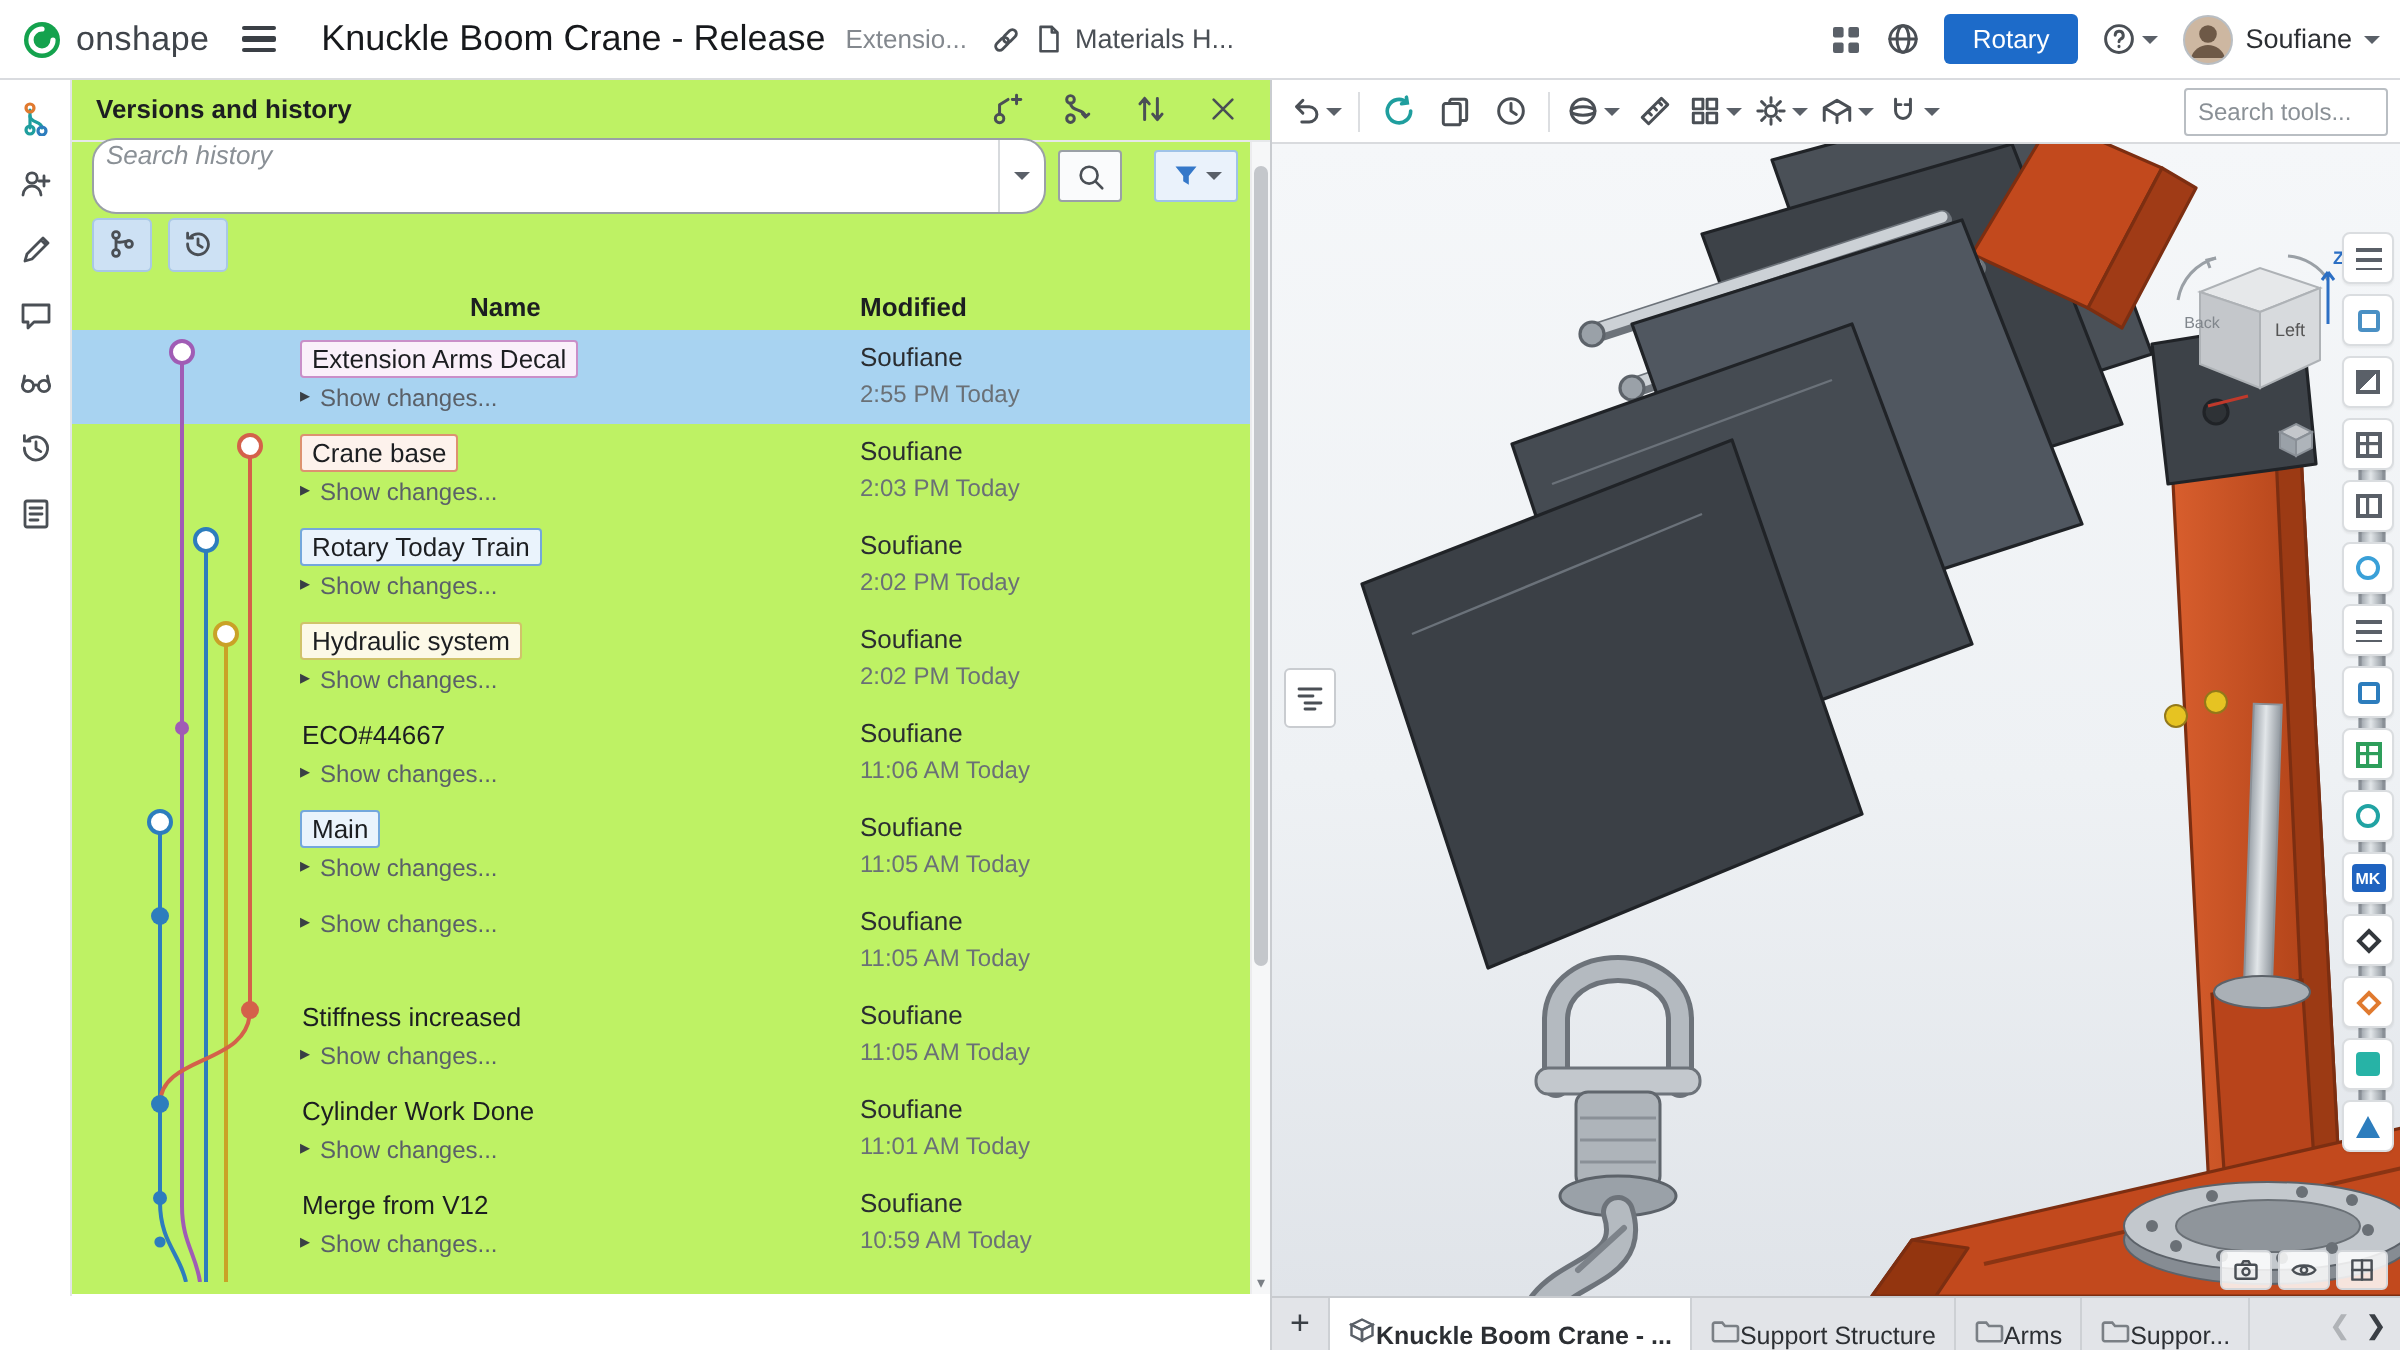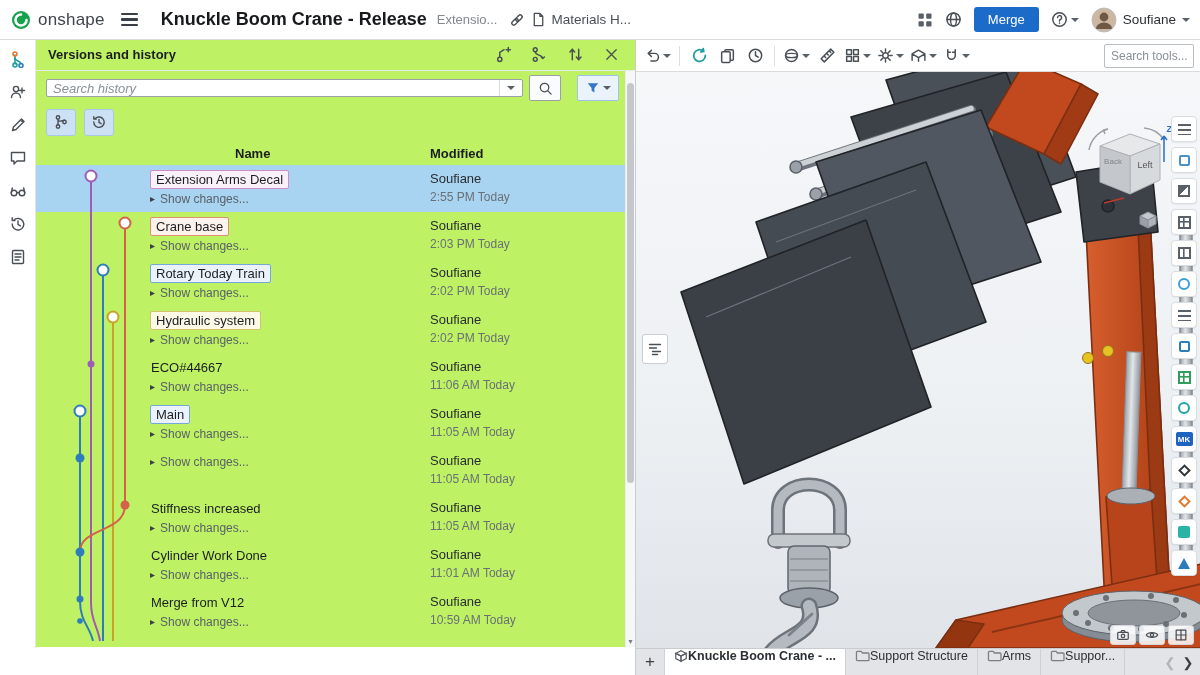--- a/index.html
+++ b/index.html
@@ -6,41 +6,41 @@
   html,body{width:1200px;height:675px;overflow:hidden}
   body{font-family:"Liberation Sans",sans-serif;background:#fff;color:#222;position:relative}
   .app{position:absolute;inset:0;width:1200px;height:675px}
 
   
   .topbar{position:absolute;top:0;left:0;width:1200px;height:40px;background:#fff;border-bottom:1px solid #d9dbdf;display:flex;align-items:center;z-index:20;padding:0 10px}
   .brand{display:flex;align-items:center;gap:6px}
   .brand-name{font-size:17px;color:#3f444a;letter-spacing:.2px}
   .hamburger{margin-left:16px;width:26px;height:26px;display:flex;flex-direction:column;justify-content:center;gap:3px;cursor:pointer}
   .hamburger span{display:block;width:17px;height:2.4px;background:#3a3f45;border-radius:1px}
-  .doc-title{margin-left:14px;font-size:18px;font-weight:bold;color:#17191c;white-space:nowrap}
+  .doc-title{margin-left:14px;font-size:18px;font-weight:normal;color:#17191c;white-space:nowrap}
   .doc-sub{margin-left:10px;font-size:13px;color:#83888e;white-space:nowrap}
   .link-ic{margin-left:12px}
   .doc-chip{margin-left:6px;display:flex;gap:5px;font-size:13.5px;color:#4a4f55;white-space:nowrap}
   .top-right{margin-left:auto;display:flex;align-items:center;gap:12px}
   .share-btn{background:#1d6bc9;color:#fff;font-size:13px;padding:5px 14px;border-radius:3px;cursor:pointer}
   .iconbtn{display:flex;align-items:center;justify-content:center;cursor:pointer}
   .caret{width:0;height:0;border-left:4px solid transparent;border-right:4px solid transparent;border-top:4.5px solid #5a6068;display:inline-block}
   .user{display:flex;align-items:center;gap:6px;font-size:13.5px;color:#2c2f33}
 
   
   .leftstrip{position:absolute;top:40px;left:0;width:36px;height:608px;background:#fff;border-right:1px solid #e3e5e8;display:flex;flex-direction:column;align-items:center;padding-top:10px;gap:15px;z-index:10}
   .strip-ic{width:20px;height:18px;display:flex;align-items:center;justify-content:center;cursor:pointer}
 
   
   .panel{position:absolute;top:39px;left:36px;width:599px;height:608px;background:#bef264;display:flex;flex-direction:column;z-index:9}
   .panel-header{height:32px;min-height:32px;border-bottom:1px solid #e6e8ea;display:flex;align-items:center;padding:0 14px 0 12px;gap:16px}
   .panel-title{font-size:13px;font-weight:bold;color:#1c1e21;margin-right:auto}
   .phico{width:20px;height:20px;display:flex;align-items:center;justify-content:center;cursor:pointer}
   .search-row{height:34px;min-height:34px;display:flex;align-items:center;padding:0 16px 0 10px;gap:6px}
-  .search-box{flex:1;height:18px;border:1px solid #9aa0a6;border-radius:2px;display:flex;align-items:center;background:#fff}
+  .search-box{flex:1;height:38px;border:1px solid #9aa0a6;border-radius:12px;display:flex;align-items:flex-start;background:#fff}
   .search-box input{flex:1;border:none;outline:none;font-size:13px;font-style:italic;color:#333;padding:0 6px;font-family:"Liberation Sans",sans-serif;background:transparent}
   .search-box input::placeholder{color:#8a9096;font-style:italic}
   .inbox-caret{padding:0 7px;border-left:1px solid #d7dadd;height:100%;display:flex;align-items:center;cursor:pointer}
   .sq-btn{width:32px;height:26px;border:1px solid #9aa0a6;border-radius:2px;background:#fafbfc;display:flex;align-items:center;justify-content:center;cursor:pointer}
   .filter-btn{width:42px;height:26px;margin-left:10px;border:1px solid #9fc3e8;border-radius:2px;background:#eaf2fb;display:flex;align-items:center;justify-content:center;gap:3px;cursor:pointer}
   .toggle-row{height:34px;min-height:34px;display:flex;align-items:center;padding:0 10px;gap:8px}
   .tglbtn{width:30px;height:27px;background:#cde1f4;border:1px solid #a8c8e6;border-radius:3px;display:flex;align-items:center;justify-content:center;cursor:pointer}
   .table-header{height:26px;min-height:26px;display:flex;align-items:flex-end;padding-bottom:4px;font-size:13px;font-weight:bold;color:#1c1e21;position:relative}
   .th-name{margin-left:199px}
   .th-mod{position:absolute;left:394px;bottom:4px}
@@ -66,28 +66,28 @@
   
   .statusbar{position:absolute;bottom:0;left:0;width:635px;height:27px;background:#f4f4f5;border-top:1px solid #d9dbde;display:flex;align-items:center;padding:0 10px;font-size:11px;color:#4a4f55;z-index:12}
   .status-help{margin-left:auto;width:14px;height:14px;border:1.3px solid #8a9096;border-radius:50%;color:#6a7076;font-size:10px;display:flex;align-items:center;justify-content:center;cursor:pointer}
 
   
   .viewport{position:absolute;top:40px;left:635px;width:565px;height:635px;border-left:1px solid #c9ccd0;display:flex;flex-direction:column;z-index:8}
   .vp-toolbar{height:32px;min-height:32px;background:#fff;border-bottom:1px solid #d9dbde;display:flex;align-items:center;padding:0 6px;gap:2px}
   .tbtn{height:26px;min-width:26px;display:flex;align-items:center;justify-content:center;border-radius:3px;cursor:pointer;padding:0 2px}
   .tgroup{display:flex;align-items:center;gap:2px;cursor:pointer;padding:0 2px}
   .vsep{width:1px;height:20px;background:#dcdee1;margin:0 4px}
-  .tools-search{margin-left:auto;width:90px;height:24px;border:1px solid #b9bec3;border-radius:2px;font-size:12px;padding:0 6px;color:#4c1d95;outline:none;font-family:"Liberation Sans",sans-serif}
+  .tools-search{margin-left:auto;width:102px;height:24px;border:1px solid #b9bec3;border-radius:2px;font-size:12px;padding:0 6px;color:#4c1d95;outline:none;font-family:"Liberation Sans",sans-serif}
   .tools-search::placeholder{color:#8a9096}
   .canvas{position:relative;flex:1;background:linear-gradient(#f5f7f9 0%,#eef1f4 55%,#e0e4e9 100%);overflow:hidden}
   .crane-svg{position:absolute;inset:0}
 
   .viewcube{position:absolute;right:28px;top:52px;width:88px;height:82px}
   .vc-label{position:absolute;font-size:9px;color:#555;text-align:center;pointer-events:none}
-  .vc-back{left:14px;top:33px;width:30px;color:#80868c;font-size:8px}
+  .vc-back{left:2px;top:33px;width:30px;color:#80868c;font-size:8px}
   .vc-left{left:46px;top:36px;width:30px}
   .vc-z{right:0;top:0;color:#2c6fc4;font-size:9px;font-weight:bold}
 
   .right-toolbar{position:absolute;right:3px;top:44px;display:flex;flex-direction:column;gap:5px}
   .rbtn{width:26px;height:26px;background:#fff;border:1px solid #dadde0;border-radius:4px;display:flex;align-items:center;justify-content:center;cursor:pointer;box-shadow:0 1px 1px rgba(0,0,0,.05)}
   .shp{display:block}
   .shp-lines{width:13px;height:11px;background:repeating-linear-gradient(to bottom,var(--c) 0 2px,transparent 2px 5px)}
   .shp-square{width:12px;height:12px;background:var(--c);border-radius:2px}
   .shp-square2{width:11px;height:11px;border:2px solid var(--c);border-radius:2px}
   .shp-grid{width:13px;height:13px;border:2px solid var(--c);background:linear-gradient(var(--c),var(--c)) center/13px 1.6px no-repeat,linear-gradient(var(--c),var(--c)) center/1.6px 13px no-repeat}
@@ -100,21 +100,21 @@
 
   .cube-float{position:absolute;right:40px;top:136px;width:24px;height:24px;display:flex;align-items:center;justify-content:center;cursor:pointer}
   .tree-toggle{position:absolute;left:6px;top:262px;width:26px;height:30px;background:#fff;border:1px solid #c9ccd0;border-radius:3px;display:flex;align-items:center;justify-content:center;cursor:pointer}
   .mini-bar{position:absolute;right:6px;bottom:3px;display:flex;gap:3px}
   .mini-btn{width:26px;height:20px;background:rgba(255,255,255,.85);border:1px solid #d3d6da;border-radius:3px;display:flex;align-items:center;justify-content:center;cursor:pointer}
 
   
   .vp-tabs{height:27px;min-height:27px;background:#e2e4e8;border-top:1px solid #c8cbcf;display:flex;align-items:stretch}
   .tab-plus{width:28px;display:flex;align-items:center;justify-content:center;font-size:17px;color:#3a3f45;cursor:pointer}
   .tabs-scroll{display:flex;flex:1;overflow:hidden}
-  .vtab{display:flex;align-items:flex-start;gap:0;font-size:12.5px;color:#2c2f33;padding:0 9px;border-right:1px solid #cdd0d4;white-space:nowrap;overflow:hidden;cursor:pointer}
+  .vtab{display:flex;align-items:flex-end;gap:0;font-size:12.5px;color:#2c2f33;padding:0 9px;border-right:1px solid #cdd0d4;white-space:nowrap;overflow:hidden;cursor:pointer}
   .vtab.active{background:#fff;font-weight:bold;border-left:1px solid #cdd0d4}
   .tab-label{overflow:hidden;text-overflow:ellipsis}
   .tab-nav{display:flex;align-items:center;gap:2px;padding:0 4px}
   .tnav{width:16px;height:20px;display:flex;align-items:center;justify-content:center;cursor:pointer;font-size:13px}
   .tnav.dis{color:#b0b3b7}.tnav.en{color:#3a3f45}
 
   svg.ic{stroke:#4a4f55;fill:none;stroke-width:1.4;stroke-linecap:round;stroke-linejoin:round}
 </style>
 </head>
 <body>
@@ -160,21 +160,21 @@
             <rect x="9.2" y="9.2" width="5.3" height="5.3" rx="1"></rect>
         </svg>
       </div>
       <div class="iconbtn">
         <svg class="ic" width="17" height="17" viewBox="0 0 16 16" stroke="#33373c">
           <circle cx="8" cy="8" r="6.2"></circle>
             <ellipse cx="8" cy="8" rx="2.8" ry="6.2"></ellipse>
             <path d="M1.8 8 h12.4"></path>
         </svg>
       </div>
-      <div class="share-btn">Merge</div>
+      <div class="share-btn">Rotary</div>
       <div class="iconbtn" style="gap:3px">
         <svg class="ic" width="17" height="17" viewBox="0 0 16 16" stroke="#5a6068">
           <circle cx="8" cy="8" r="6.3"></circle>
             <path d="M6.2 6.2 a1.9 1.9 0 1 1 2.6 1.8 c-.6.3-.8.7-.8 1.3 M8 11.4 v.2"></path>
         </svg>
         <span class="caret"></span>
       </div>
       <div class="user">
         <svg width="26" height="26" viewBox="0 0 26 26">
           <circle cx="13" cy="13" r="12" fill="#cdb7a1"></circle>

